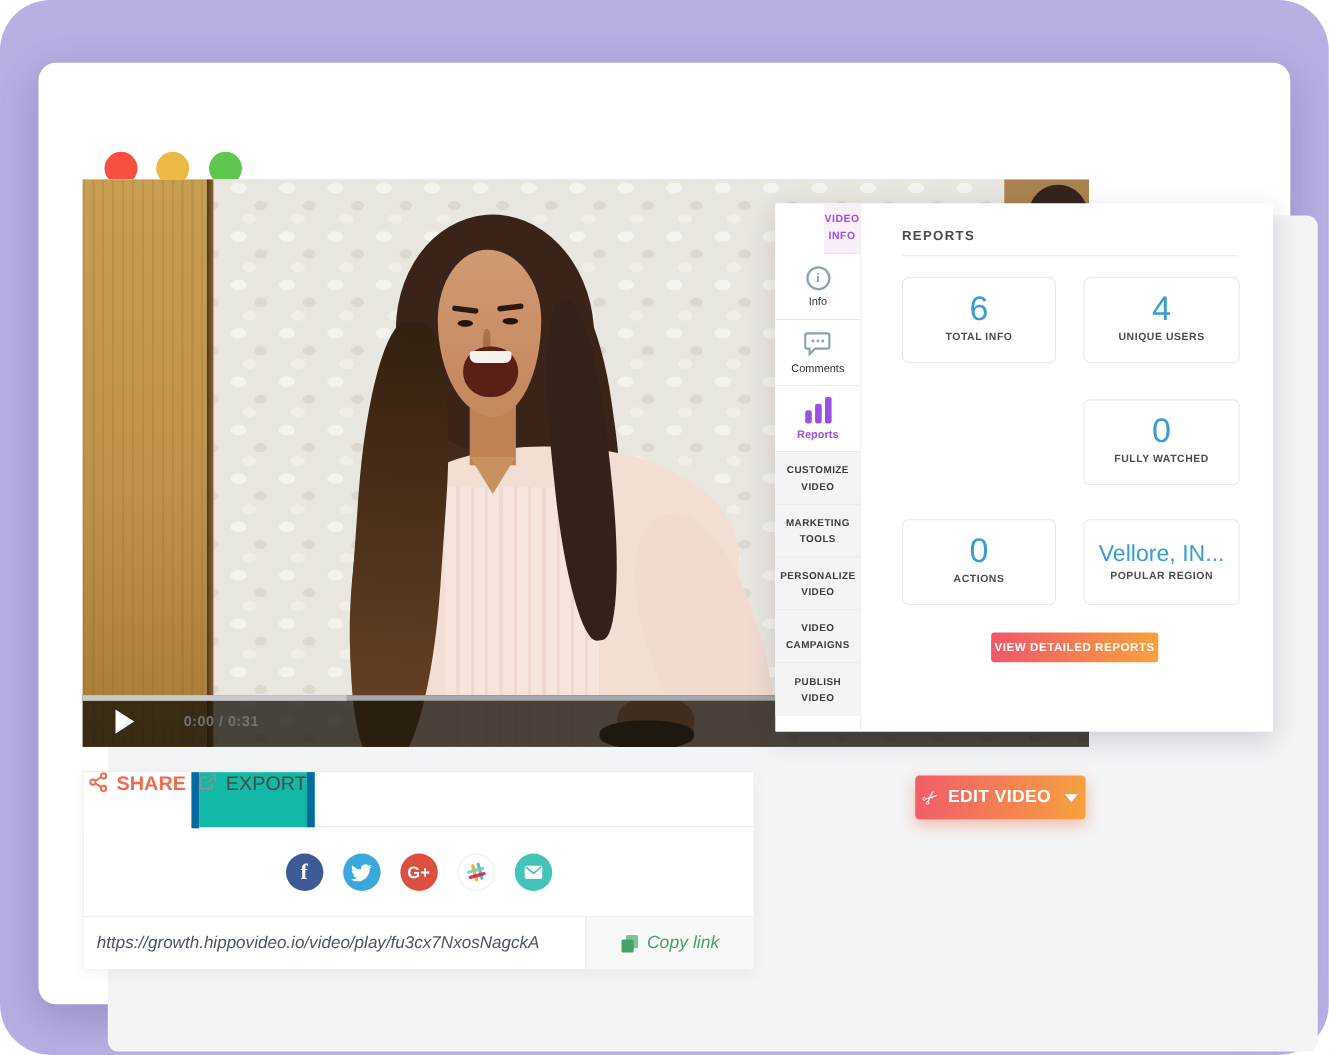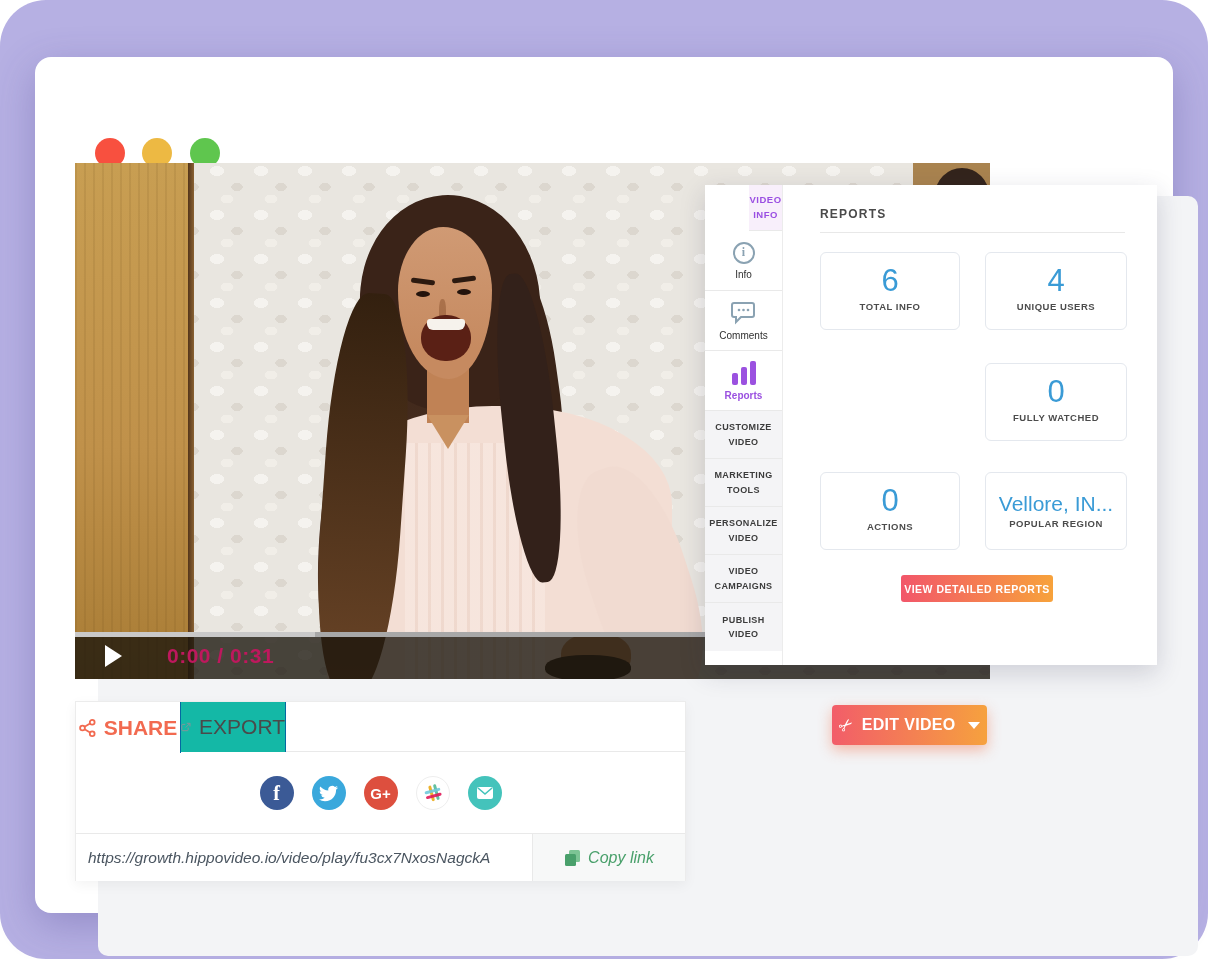--- a/index.html
+++ b/index.html
@@ -78,21 +78,21 @@
   .corner-avatar .head { position:absolute; left:22px; top:5px; width:54px; height:54px;
           background:#33241c; border-radius:50%; }
   .corner-avatar .shirt { position:absolute; left:32px; top:25px; width:26px; height:6px;
           background:#e9b57d; }
   .controls { position:absolute; left:0; bottom:0; width:915px; height:47px;
           background:rgba(26,20,12,.78); display:flex; align-items:center; }
   .progress { position:absolute; left:0; top:0; width:915px; height:5px; background:#a8a8a8; }
   .progress::after { content:""; position:absolute; left:0; top:0; width:240px; height:5px; background:#c9c9c9; }
   .play-tri { margin-left:30px; width:0; height:0;
           border-left:17px solid #ffffff; border-top:11px solid transparent; border-bottom:11px solid transparent; }
-  .time { margin-left:45px; color:#be185d; font-size:21px; font-weight:700; letter-spacing:.5px;text-align:center; }
+  .time { margin-left:45px; color:#737373; font-size:13px; font-weight:700; letter-spacing:.5px;text-align:center; }
 
   
   .reports-panel { position:absolute; left:705px; top:185px; width:452px; height:480px;
           z-index:3; box-shadow:0 8px 24px rgba(40,40,70,.18); display:flex; background:#ffffff; }
   .side-tabs { width:78px; background:#ffffff; display:flex; flex-direction:column; border-right:1px solid #ececec; }
   .side-item { border-bottom:1px solid #e9e9e9; display:flex; flex-direction:column;
           align-items:center; justify-content:center; text-align:center; cursor:pointer; }
   .si-videoinfo { height:46px; background:#f8effb; color:#9a4ee2; font-size:9.5px; font-weight:700;
           letter-spacing:.5px; line-height:1.5; padding:0 8px;margin-left:44px; }
   .si-icon { height:60px; background:#ffffff; color:#2f2f2f; font-size:10px; gap:5px; }
@@ -120,22 +120,22 @@
   .sc-4{ left:37px; top:287px; } .sc-5{ left:202px; top:287px; width:142px; }
   .detail-btn { position:absolute; left:118px; top:390px; width:152px; height:27px;
           background:linear-gradient(90deg,#f2566a,#f7a23b); border:none; border-radius:3px;
           color:#ffffff; font-size:10.5px; font-weight:700; letter-spacing:.5px; cursor:pointer;
           font-family:"Liberation Sans",sans-serif; }
 
   
   .share-card { position:absolute; left:75px; top:701px; width:611px; height:180px;
           background:#ffffff; border:1px solid #ececec; box-shadow:0 4px 12px rgba(0,0,0,.05); z-index:2; }
   .tabs-row { position:absolute; left:0; top:0; width:609px; height:50px; border-bottom:1px solid #e9e9e9; display:flex; }
-  .tab { width:105px; height:50px; display:flex; align-items:center; justify-content:center; gap:8px;
-          font-size:21px; cursor:pointer; border-right:1px solid #0369a1; }
+  .tab { width:105px; height:50px; display:flex; justify-content:center; gap:8px;
+          font-size:18px; cursor:pointer; border-right:7px solid #0369a1; }
   .tab-share { color:#f26a50; font-weight:700; background:#ffffff; height:51px; }
   .tab-export { color:#4a4a4a; background:#14b8a6; }
   .social-row { position:absolute; left:0; top:51px; width:609px; height:80px;
           display:flex; align-items:center; justify-content:center; gap:18px; }
   .soc { width:34px; height:34px; border-radius:50%; display:flex; align-items:center;
           justify-content:center; color:#fff; cursor:pointer; }
   .soc-fb { background:#3b5a96; font-size:20px; font-weight:700; font-family:"Liberation Serif",serif; }
   .soc-tw { background:#3aa8dc; }
   .soc-gp { background:#dd4f3e; font-size:15px; font-weight:700; }
   .soc-sl { background:#ffffff; border:1px solid #eee; }

